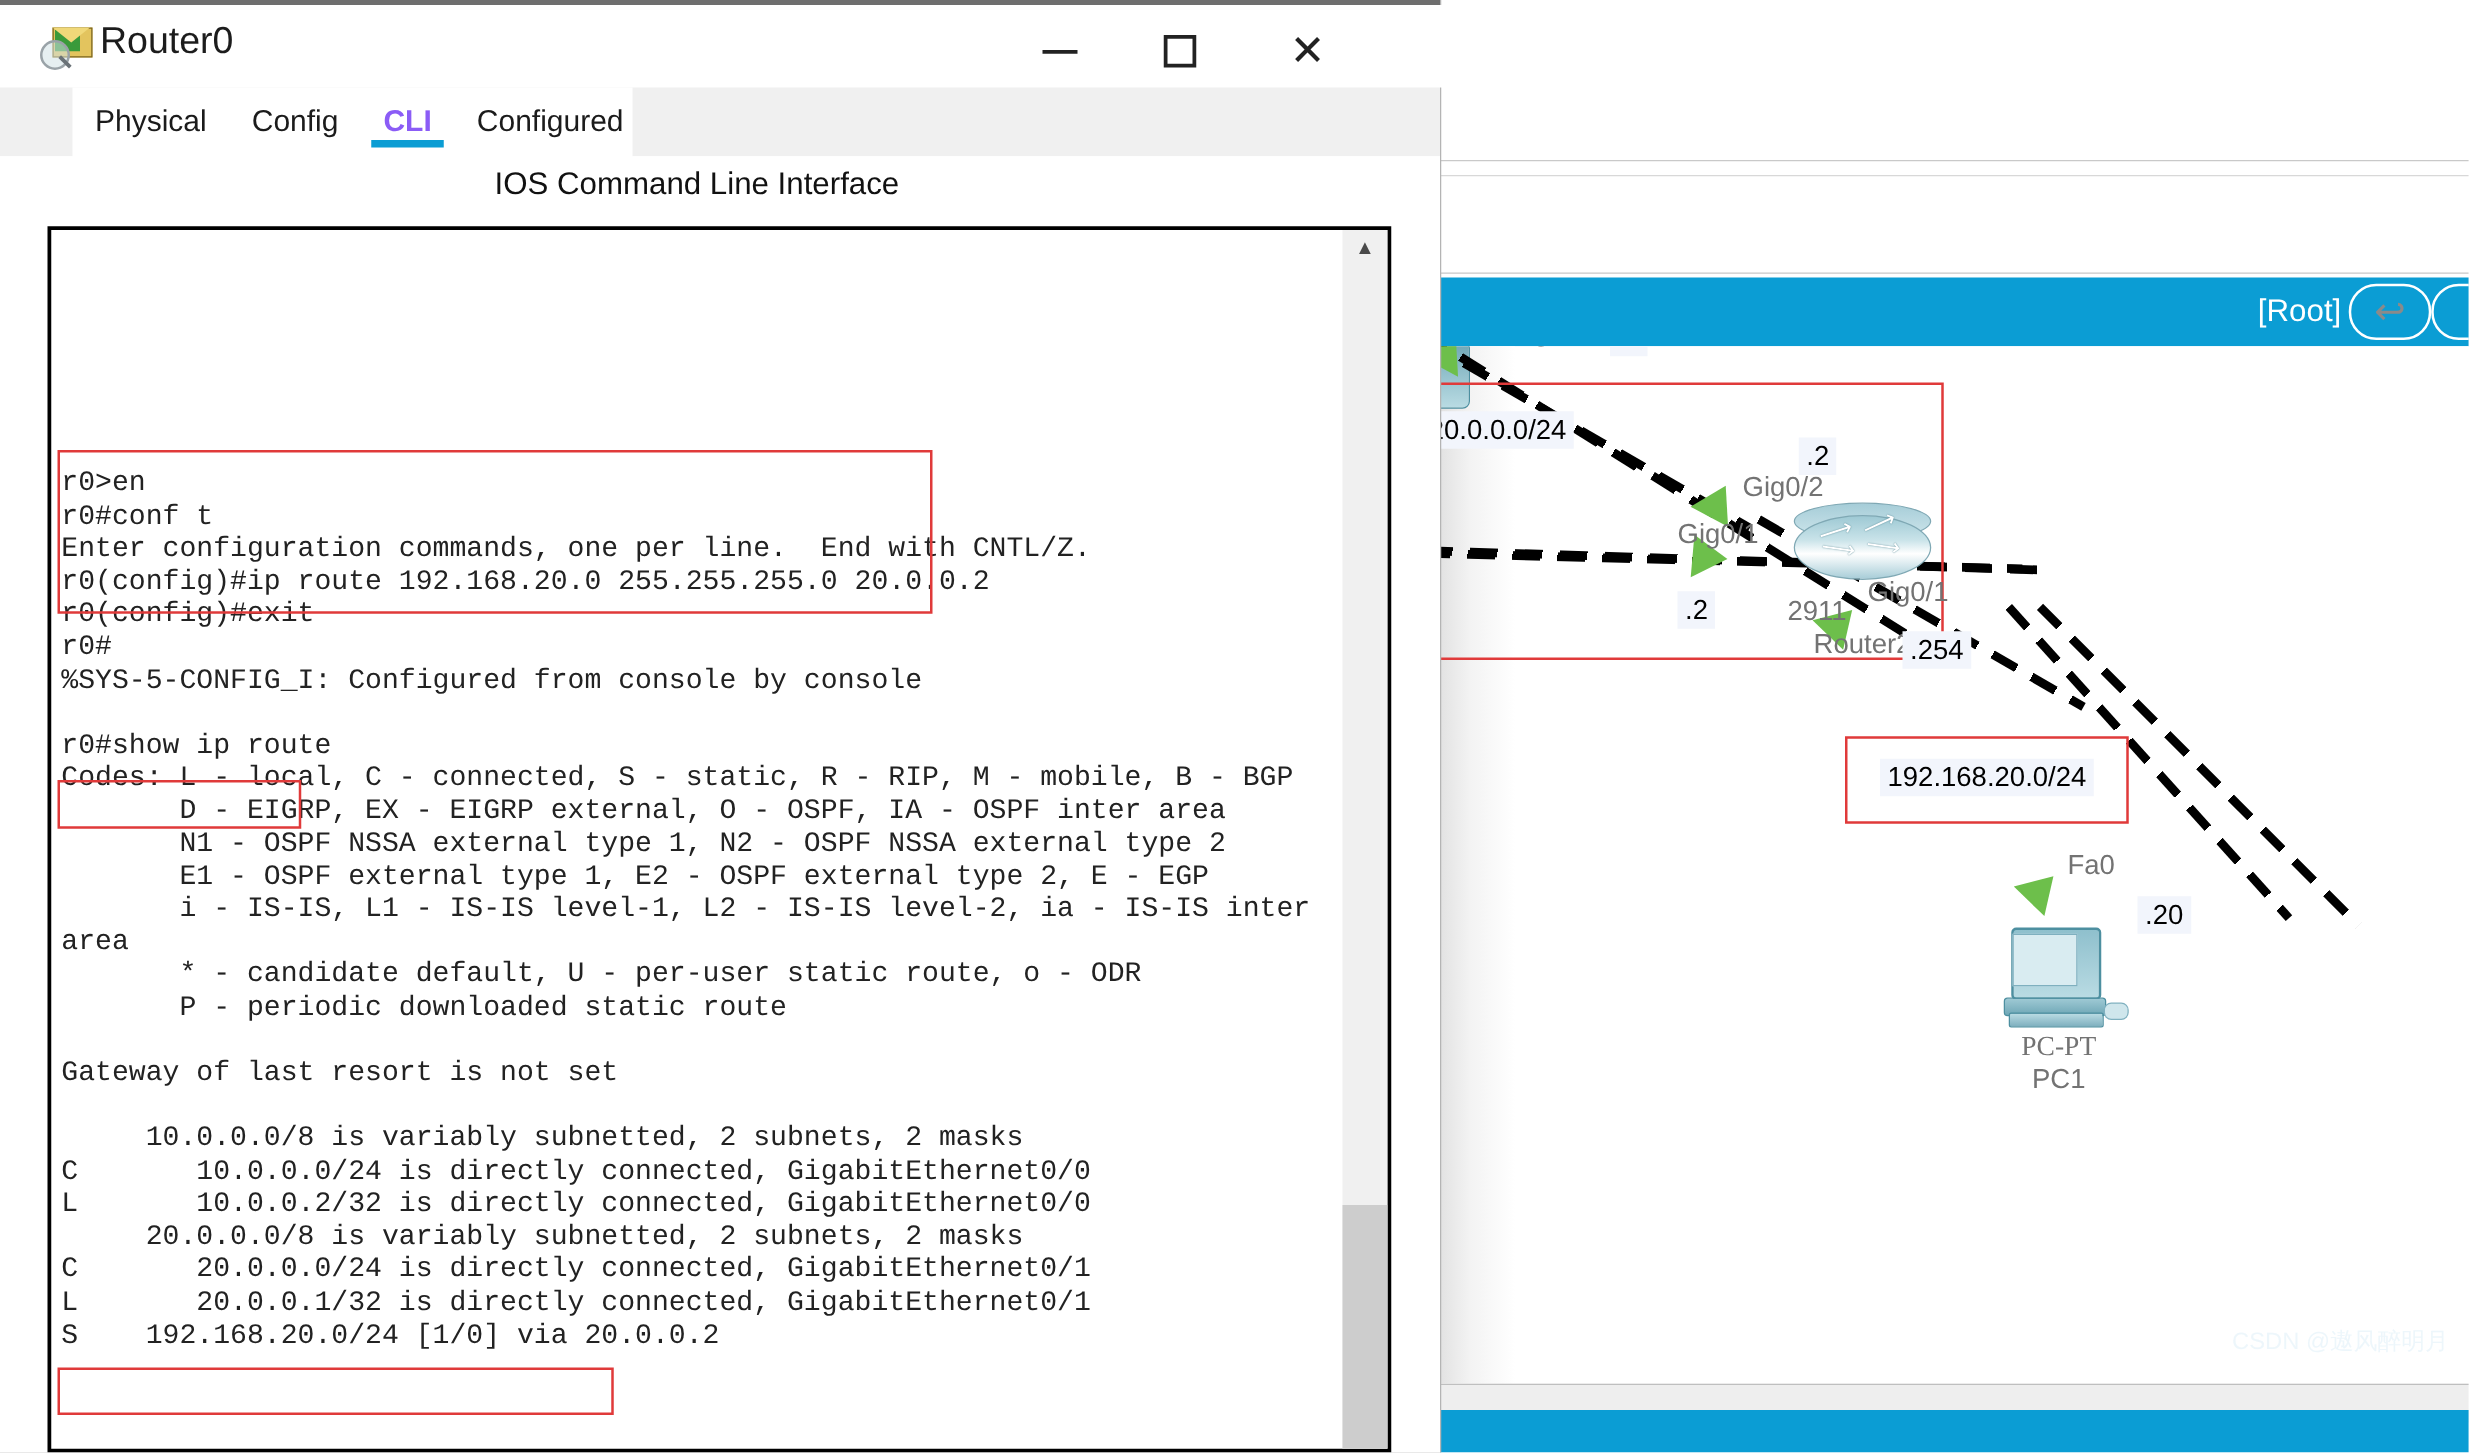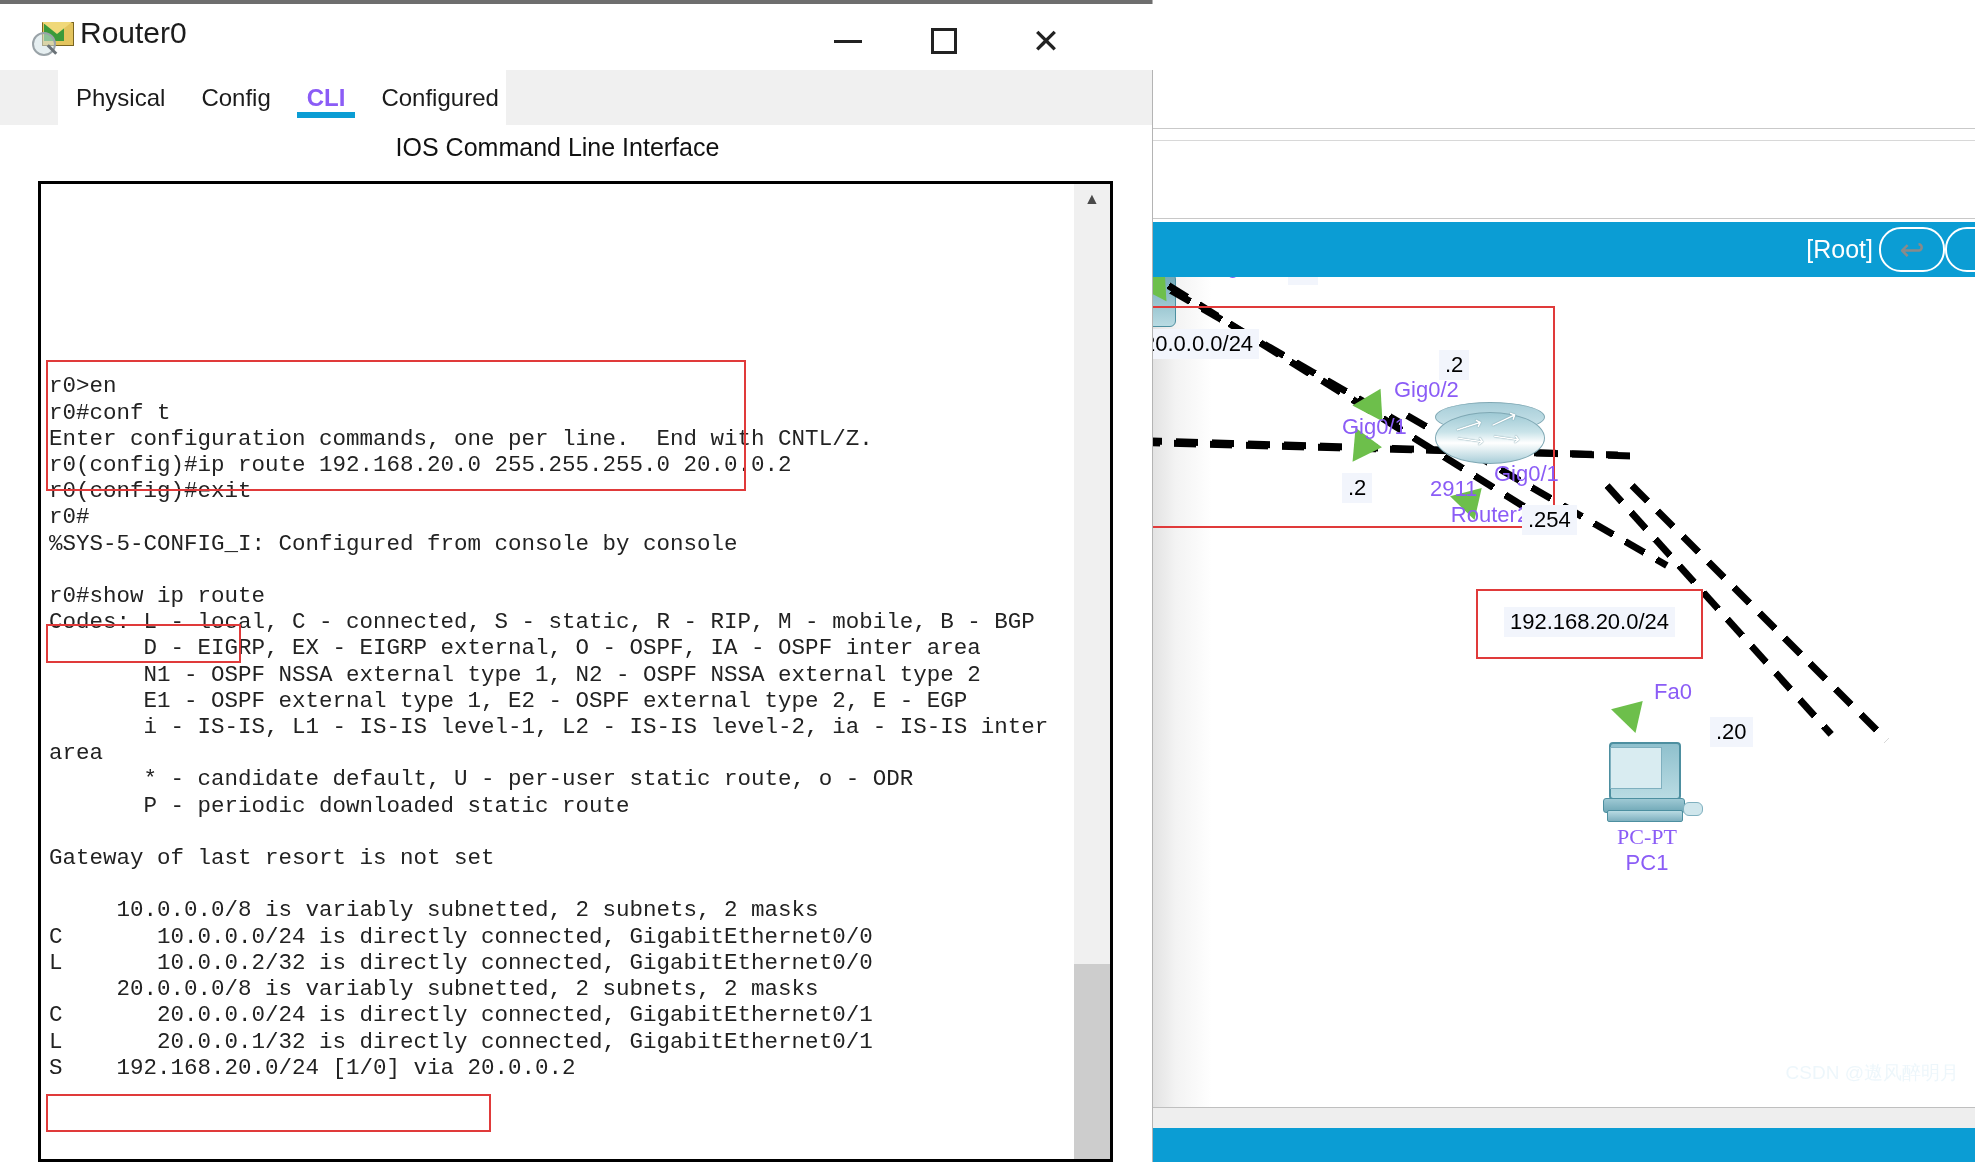--- a/index.html
+++ b/index.html
@@ -25,21 +25,21 @@
 
   #pt-canvas{position:absolute;left:1152px;top:277px;width:823px;height:830px;background:#ffffff;overflow:hidden;}
   #pt-canvas-shade{position:absolute;left:0;top:0;width:60px;height:100%;
     background:linear-gradient(to right,#e2e2e2 0%,#f3f3f3 40%,#ffffff 100%);}
 
   #pt-bottom-gray{position:absolute;left:1152px;top:1107px;width:823px;height:30px;background:#eeeeee;border-top:1px solid #bfbfbf;}
   #pt-bottom-blue{position:absolute;left:1152px;top:1128px;width:823px;height:34px;background:#0b9dd4;}
   #watermark{position:absolute;right:16px;top:1060px;color:#e8f4fa;opacity:.75;font-size:19px;white-space:nowrap;}
 
   
-  .tp-label{position:absolute;font-size:22px;color:#8b5cf6;white-space:nowrap;line-height:1.1;}
+  .tp-label{position:absolute;font-size:22px;color:#737373;white-space:nowrap;line-height:1.1;}
   .tp-chip{position:absolute;font-size:22px;color:#000;background:#f2f5fc;padding:2px 6px;white-space:nowrap;}
   .tp-redbox{position:absolute;border:2px solid #e03a3a;box-sizing:border-box;}
   .tp-arrow{position:absolute;width:0;height:0;}
   .tp-link{position:absolute;height:7px;background:
      repeating-linear-gradient(to right,#000 0 22px,transparent 22px 36px);
      transform-origin:0 50%;}
 
   .tp-router{position:absolute;width:108px;height:68px;}
   .tp-router .body{position:absolute;left:0;top:10px;width:108px;height:50px;border-radius:50%/26px;
      background:linear-gradient(to bottom,#9ec9d4 0%,#c9e3e9 38%,#ffffff 60%,#a8cdd8 100%);

